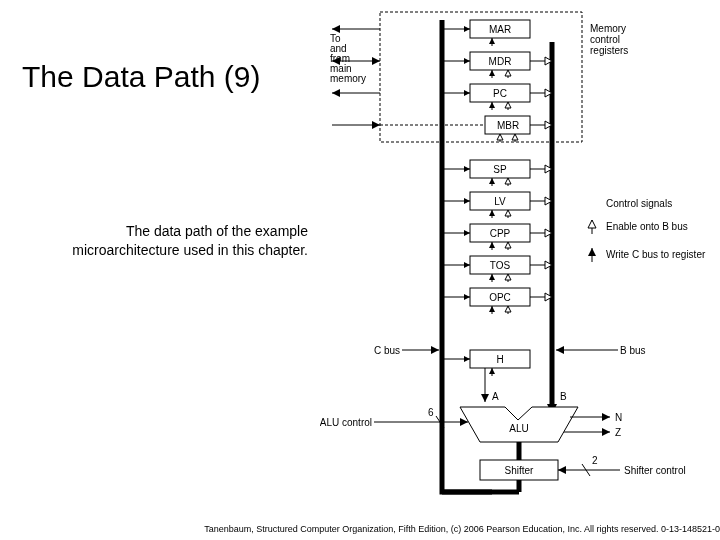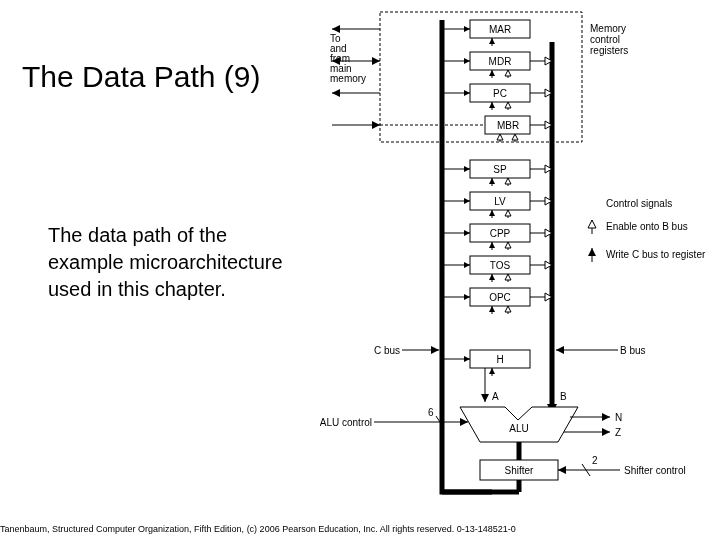--- a/index.html
+++ b/index.html
@@ -1,18 +1,18 @@
 <!DOCTYPE html>
 <html><head>
 <meta charset="utf-8">
 <style>
   html,body{margin:0;padding:0;width:720px;height:540px;background:#fff;font-family:Arial,Helvetica,sans-serif;color:#000;position:relative;overflow:hidden}
   .title{position:absolute;left:22px;top:60px;font-size:30px;font-weight:400}
-  .caption{position:absolute;left:48px;top:222px;width:260px;font-size:20px;text-align:left;line-height:1.35}
-  .footer{position:absolute;left:0;right:0;bottom:6px;text-align:left;font-size:9px}
+  .caption{position:absolute;left:48px;top:222px;width:260px;font-size:14px;text-align:right;line-height:1.35}
+  .footer{position:absolute;left:0;right:0;bottom:6px;text-align:right;font-size:9px}
   svg{position:absolute;left:320px;top:2px}
   text{font-family:Arial,Helvetica,sans-serif;font-size:10px;fill:#000}
   .reg{fill:#fff;stroke:#000;stroke-width:1}
   .bus{stroke:#000;stroke-width:5;fill:none}
   .thin{stroke:#000;stroke-width:1;fill:none}
   .dash{stroke:#000;stroke-width:1;fill:none;stroke-dasharray:3 2}
   .fillblk{fill:#000}
   .nofill{fill:#fff;stroke:#000;stroke-width:1}
 </style>
 </head>

